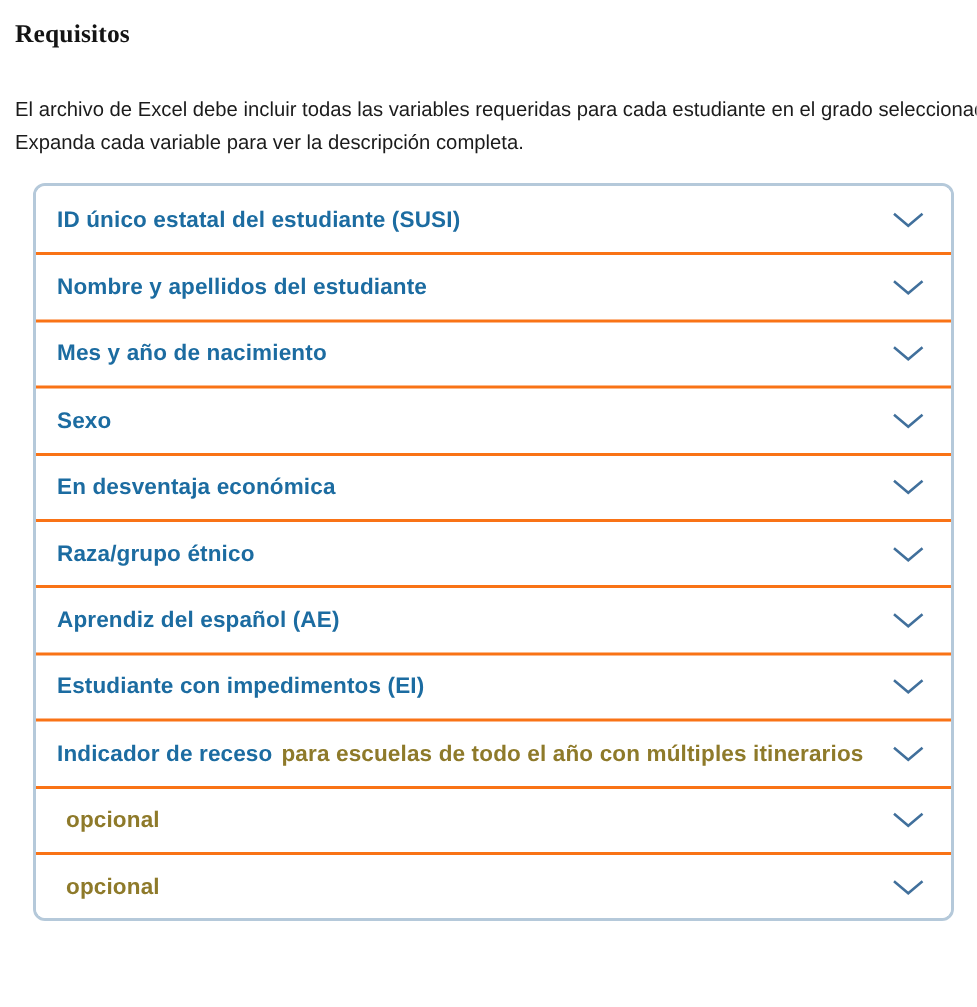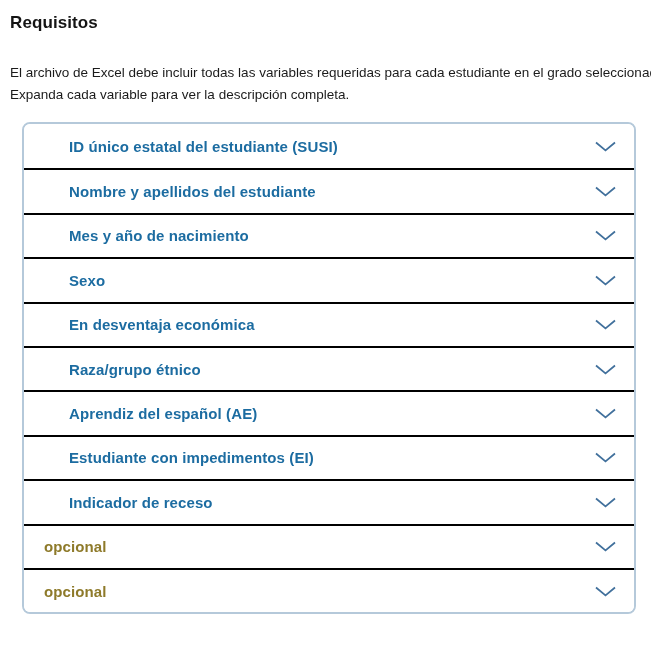--- a/index.html
+++ b/index.html
@@ -11,20 +11,21 @@
     font-family: "Liberation Sans", sans-serif;
     color: #1b1b1b;
   }
   .content { padding-left: 10px; padding-right: 0; }
   .page-title {
     margin-top: 13px;
     font-size: 17px;
     font-weight: 700;
     color: #141414;
     letter-spacing: 0.1px;
+    font-family: Liberation Serif, serif;
   }
   .intro {
     margin-top: 29px;
     font-size: 13.5px;
     line-height: 22px;
     color: #1b1b1b;
   }
   .intro div { white-space: nowrap; }
   .accordion {
     margin: 16px 15px 0 12px;
@@ -35,28 +36,27 @@
     overflow: hidden;
   }
   .accordion-row {
     height: 44.4px;
     display: flex;
     align-items: center;
     padding: 0 17px 0 14px;
     cursor: pointer;
     background: #ffffff;
   }
-  .accordion-row + .accordion-row { border-top: 2px solid #000000; }
+  .accordion-row + .accordion-row { border-top: 2px solid #f97316; }
   .row-label {
     font-size: 15px;
     font-weight: 700;
     color: #1c6ca1;
     letter-spacing: 0.1px;
     white-space: nowrap;
-    margin-left: 31px;
   }
   .row-suffix {
     font-size: 15px;
     font-weight: 700;
     color: #8e7a2a;
     margin-left: 6px;
     letter-spacing: 0.1px;
     white-space: nowrap;
   }
   .chev {
@@ -154,20 +154,21 @@
       <span class="row-suffix"></span>
       <span class="chev">
         <svg width="23" height="13" viewBox="0 0 23 13">
             <path d="M2 2.5 L11.5 10.5 L21 2.5" fill="none" stroke="#41709c" stroke-width="1.7"></path>
           </svg>
       </span>
     </div>
 
     <div class="accordion-row" role="button" aria-expanded="false">
       <span class="row-label">Indicador de receso</span>
+      <span class="row-suffix">para escuelas de todo el año con múltiples itinerarios</span>
       <span class="chev">
         <svg width="23" height="13" viewBox="0 0 23 13">
             <path d="M2 2.5 L11.5 10.5 L21 2.5" fill="none" stroke="#41709c" stroke-width="1.7"></path>
           </svg>
       </span>
     </div>
 
     <div class="accordion-row" role="button" aria-expanded="false">
       <span class="row-suffix">opcional</span>
       <span class="chev">

